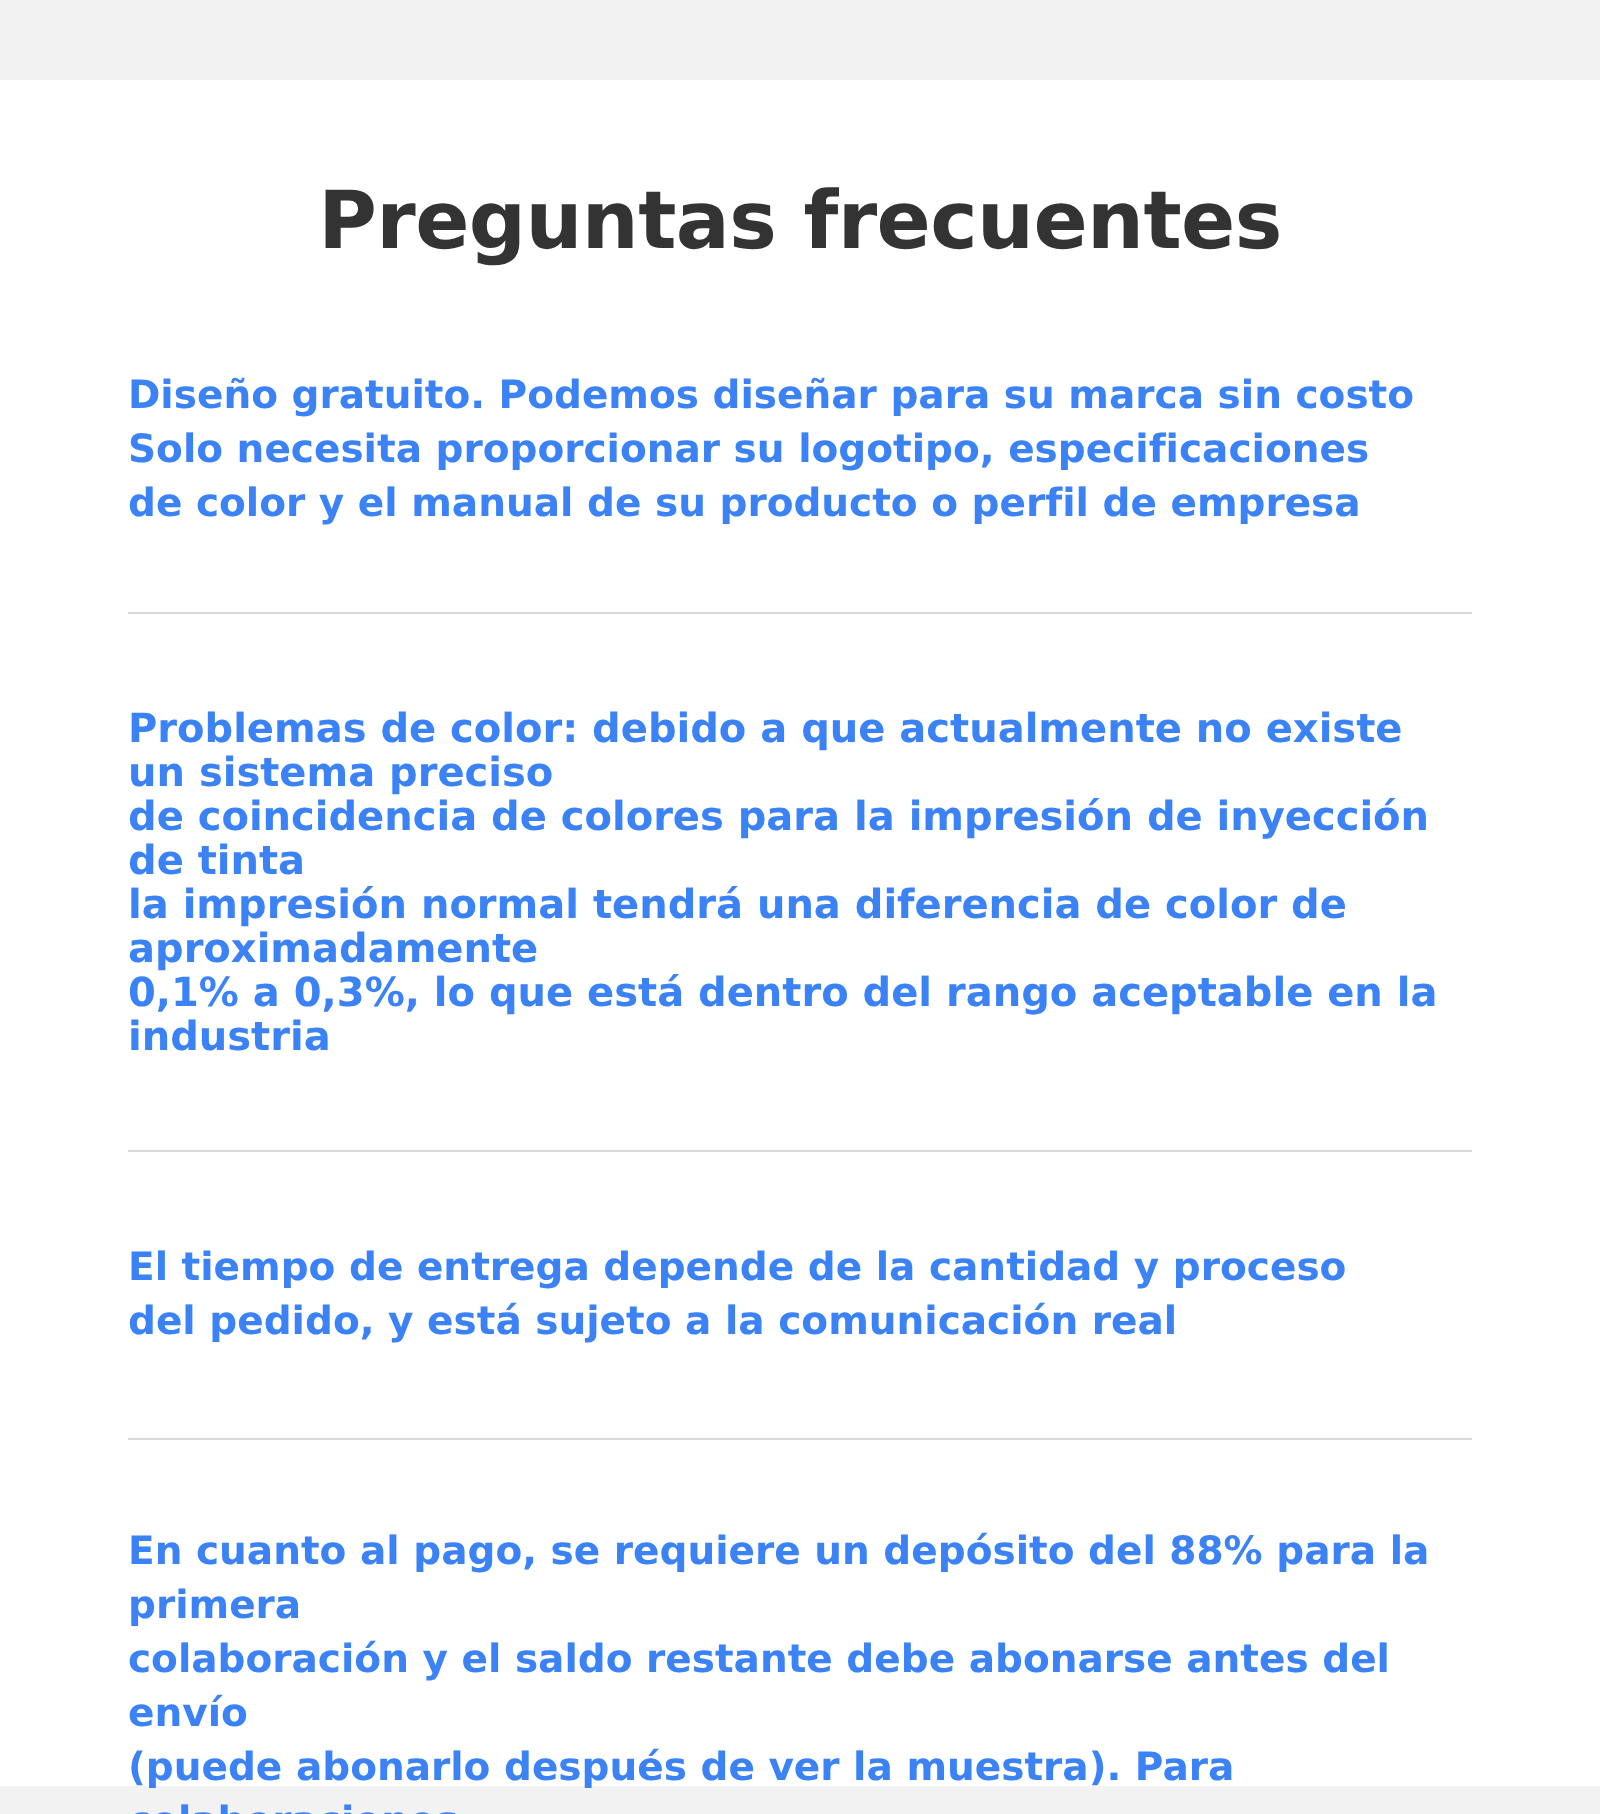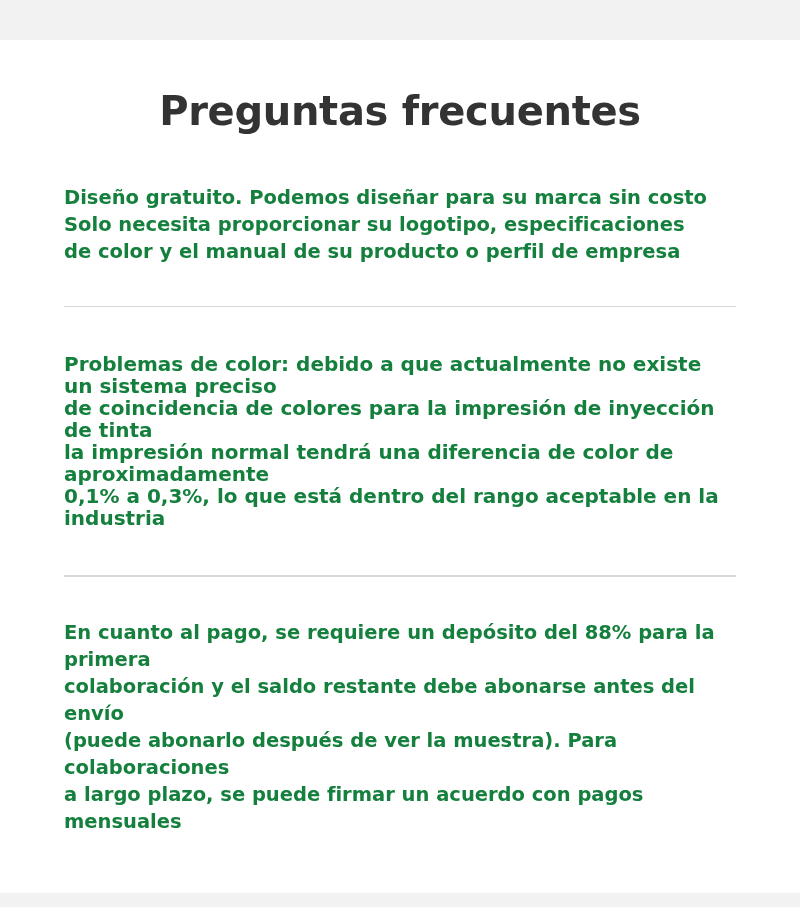--- a/index.html
+++ b/index.html
@@ -32,21 +32,21 @@
     padding-bottom: 12px;
   }
   .faq-list {
     padding: 0 64px 0 64px;
   }
   .faq-item {
     padding: 0;
   }
   .faq-text {
     font-weight: 700;
-    color: #15803d;
+    color: #3b82f6;
     white-space: pre-line;
   }
   .size-lg .faq-text {
     font-size: 19.5px;
     line-height: 27px;
   }
   .size-sm .faq-text {
     font-size: 20px;
     line-height: 22px;
   }
@@ -80,20 +80,24 @@
 
     <div class="faq-item size-sm gap-item-2">
       <p class="faq-text">Problemas de color: debido a que actualmente no existe un sistema preciso
 de coincidencia de colores para la impresión de inyección de tinta
 la impresión normal tendrá una diferencia de color de aproximadamente
 0,1% a 0,3%, lo que está dentro del rango aceptable en la industria</p>
     </div>
 
     <hr class="divider">
 
+    <div class="faq-item size-lg gap-item-3">
+      <p class="faq-text">El tiempo de entrega depende de la cantidad y proceso
+del pedido, y está sujeto a la comunicación real</p>
+    </div>
 
     <hr class="divider">
 
     <div class="faq-item size-lg gap-item-4">
       <p class="faq-text">En cuanto al pago, se requiere un depósito del 88% para la primera
 colaboración y el saldo restante debe abonarse antes del envío
 (puede abonarlo después de ver la muestra). Para colaboraciones
 a largo plazo, se puede firmar un acuerdo con pagos mensuales</p>
     </div>
 

